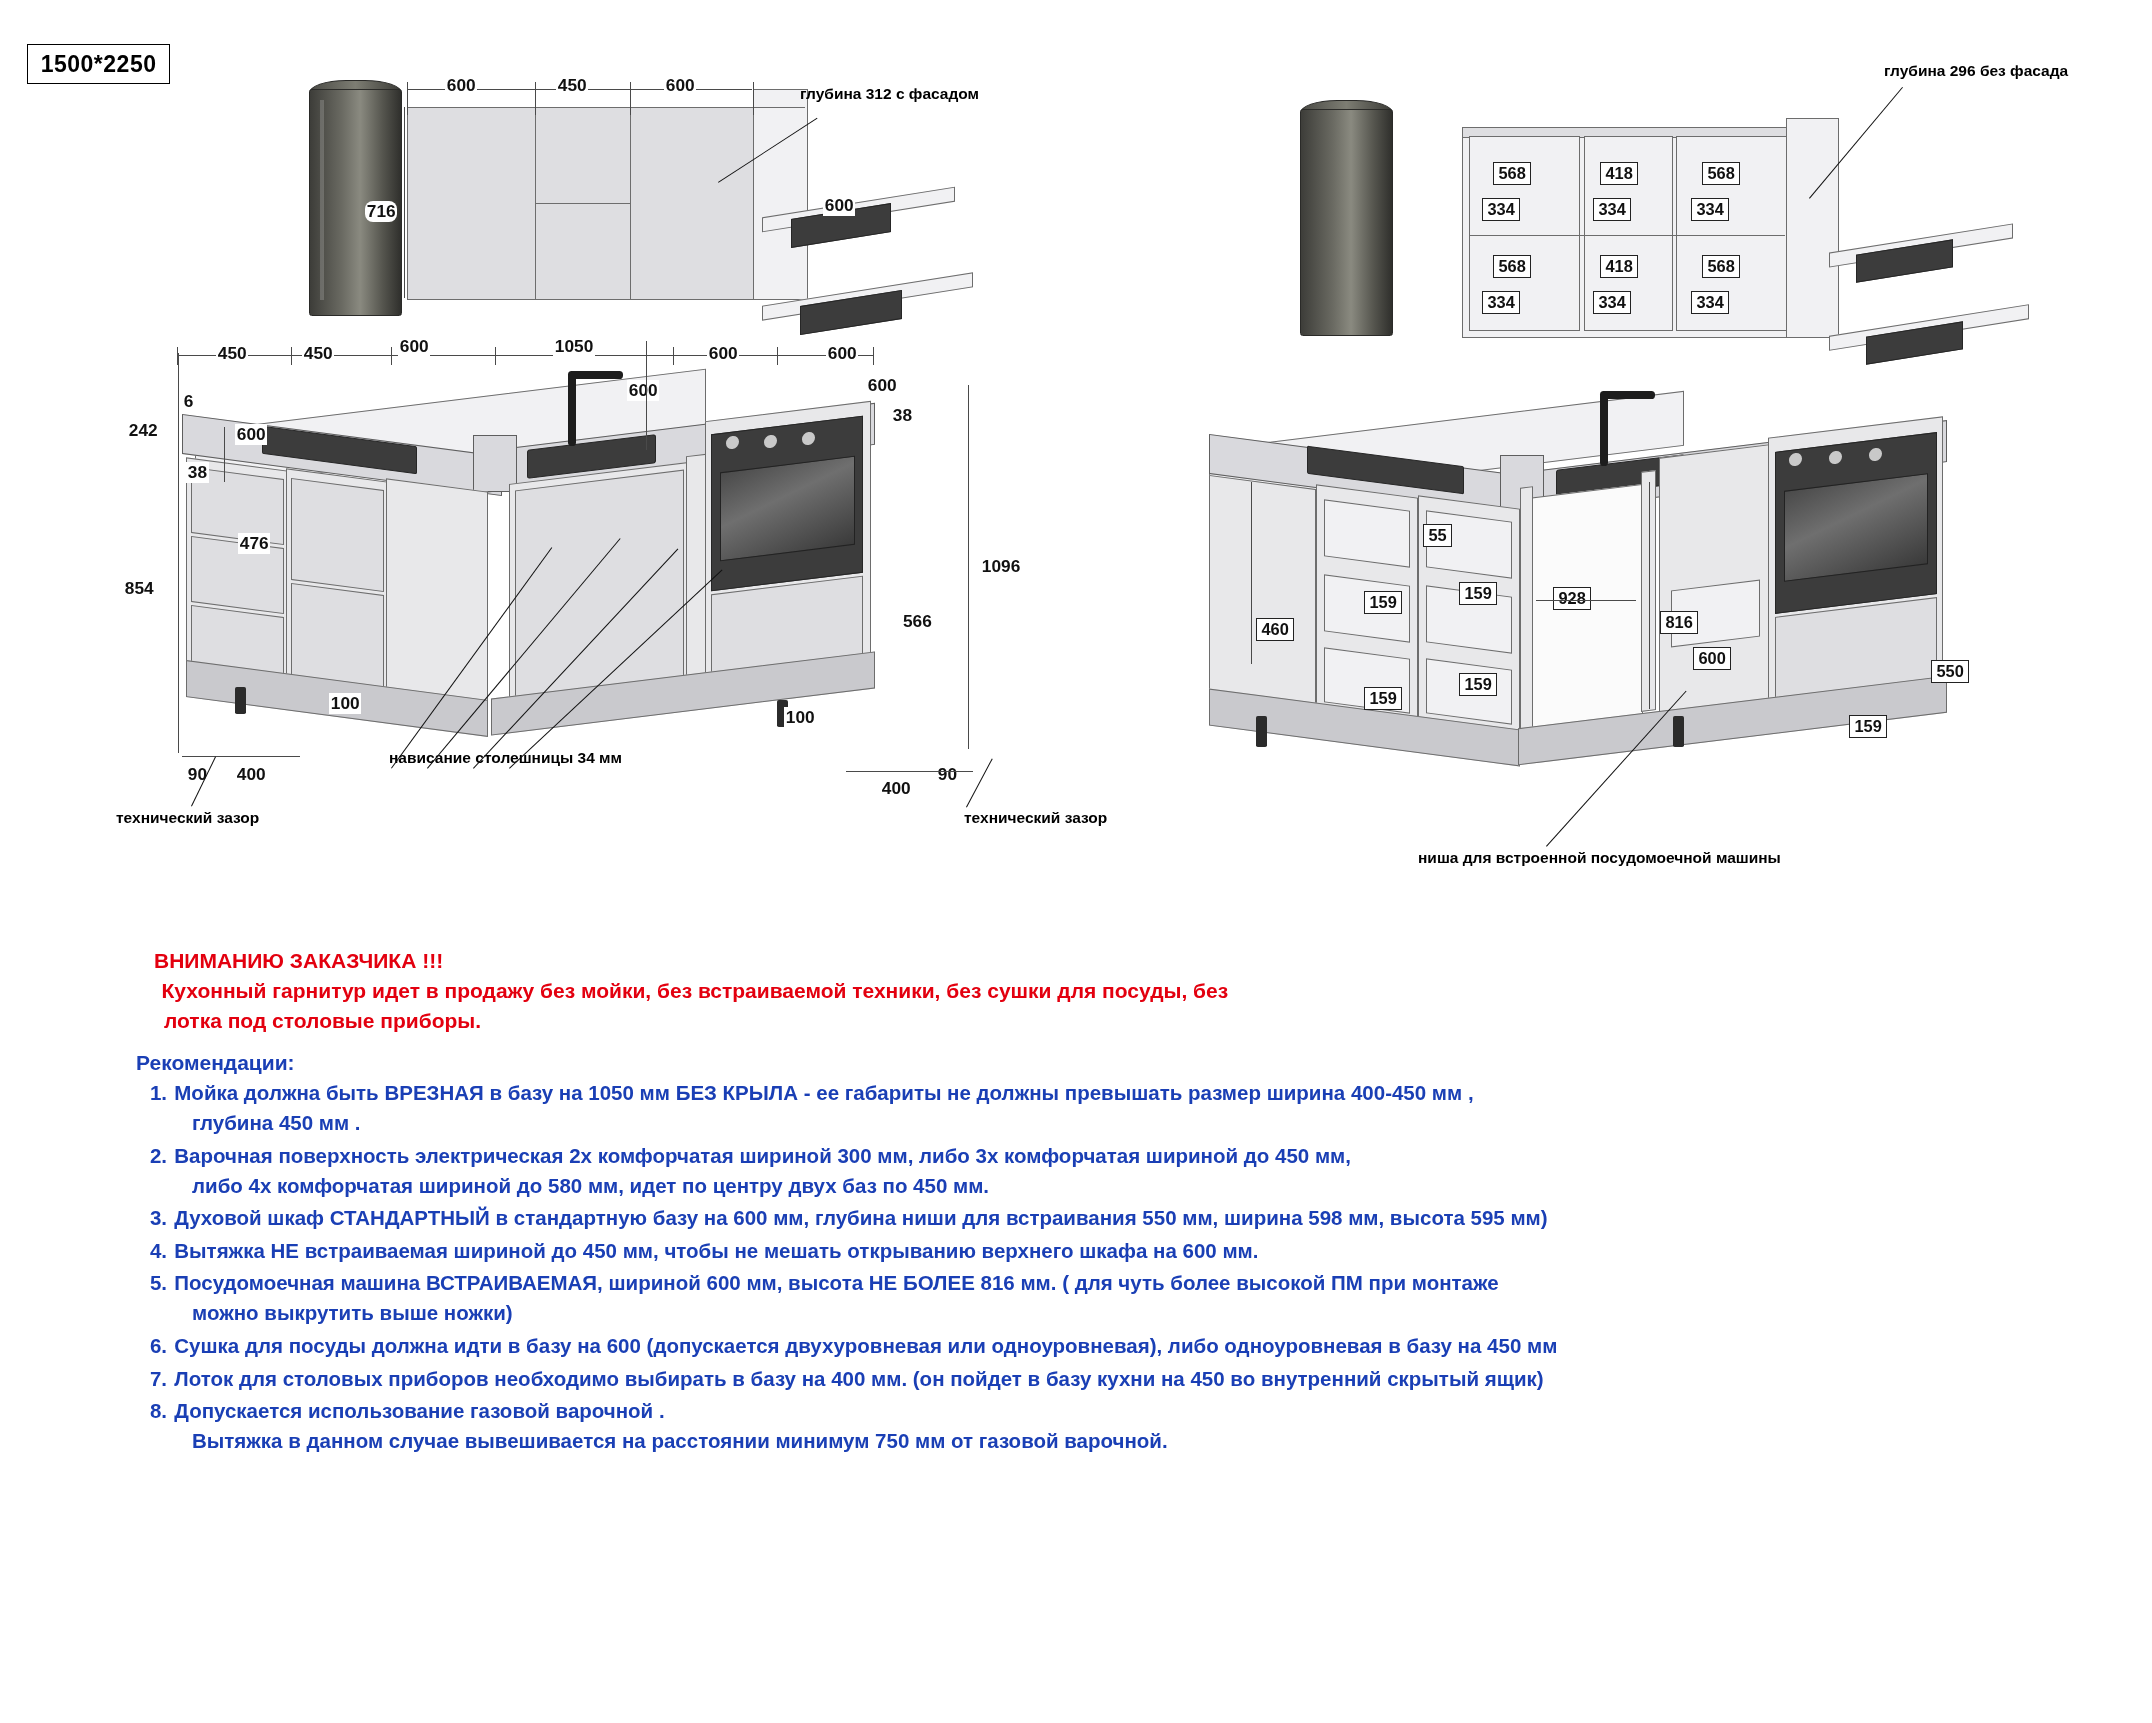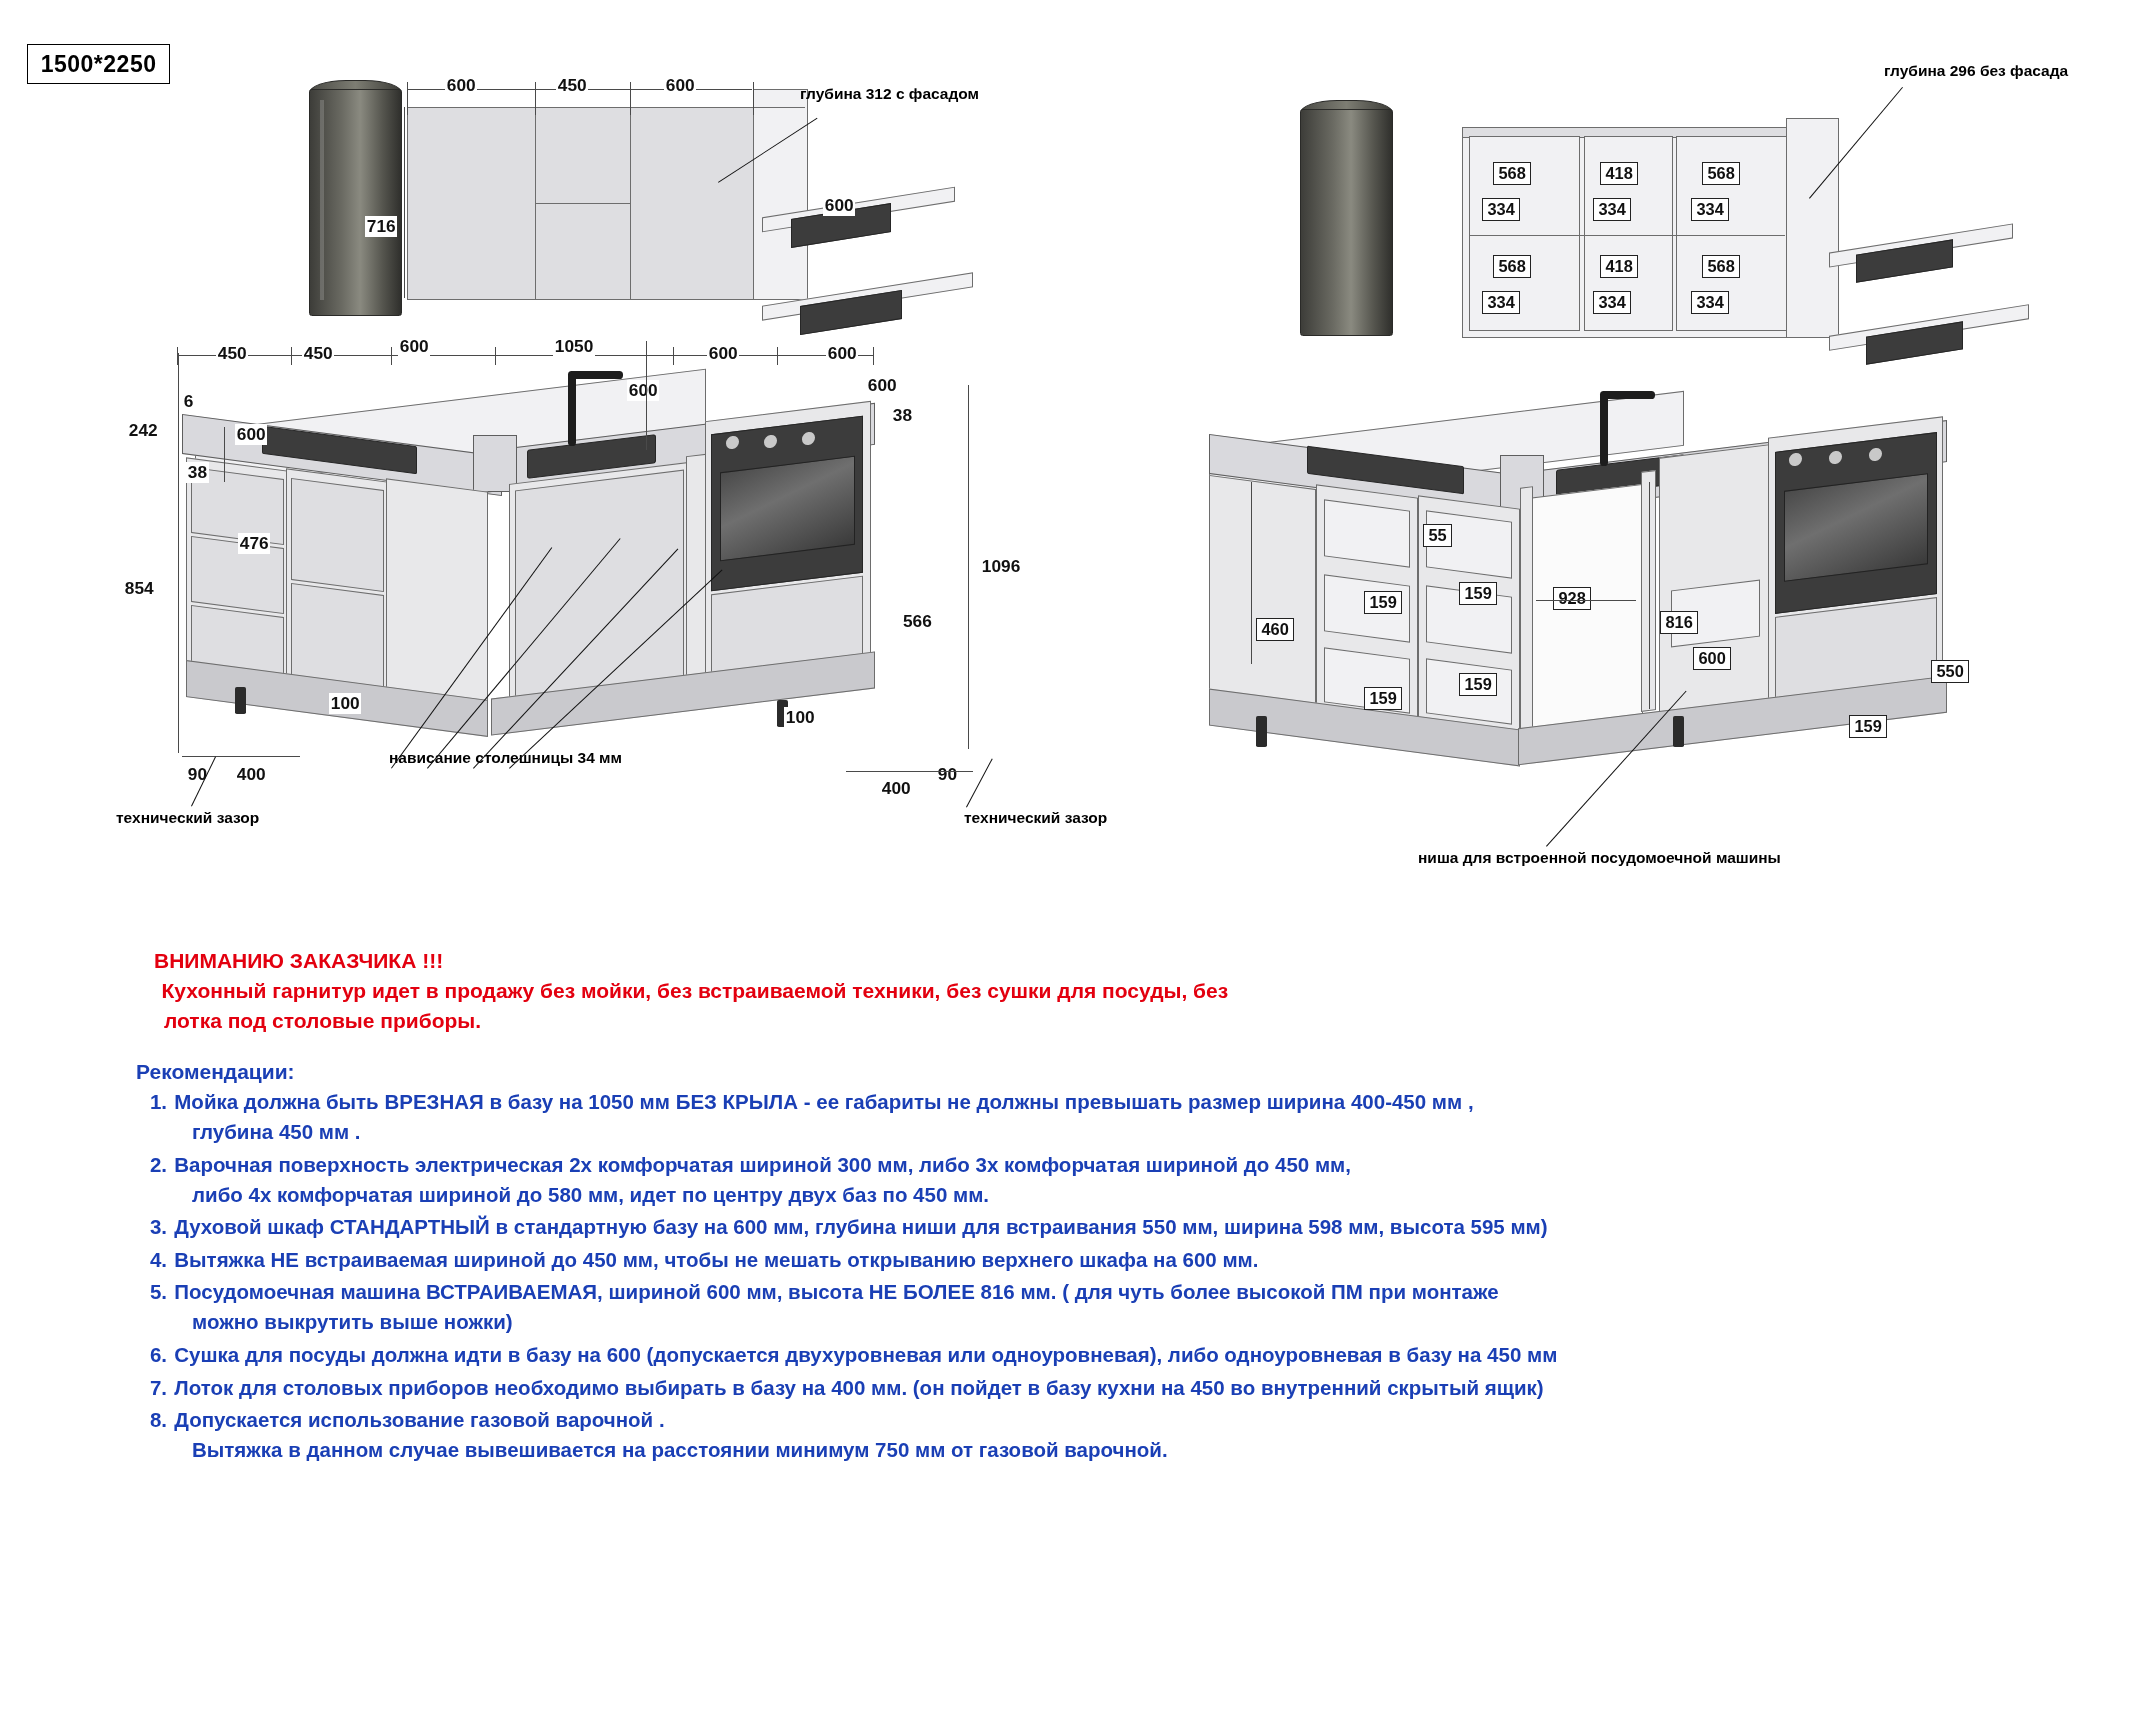--- a/index.html
+++ b/index.html
@@ -40,21 +40,21 @@
   .counter{position:absolute;background:#d9d9dd;border:0.9px solid #5e5e5e;}
   .dark{position:absolute;background:#3c3c3c;border:0.9px solid #262626;}
   .glass{position:absolute;background:linear-gradient(160deg,#4a4a4a 0%,#6f6f6f 40%,#3a3a3a 100%);border:0.9px solid #222;}
   .hood{position:absolute;background:linear-gradient(90deg,#3d3d39 0%,#6a6a62 35%,#8a8a80 55%,#55554e 80%,#2f2f2c 100%);border:0.9px solid #2a2a28;border-radius:2.7px;}
   .hoodTop{position:absolute;background:linear-gradient(90deg,#4a4a45 0%,#7d7d73 50%,#3a3a36 100%);border:0.9px solid #2a2a28;border-radius:50%/16.4px;}
 
   
   #notes{position:absolute;left:136px;top:946px;width:1937px;}
   .attn{color:#e3000f;font-weight:bold;font-size:21px;line-height:1.42;}
   .attn .t{margin-left:18px;}
-  .rec-title{color:#1a3fb5;font-weight:bold;font-size:21px;margin-top:25px;}
+  .rec-title{color:#1a3fb5;font-weight:bold;font-size:21px;margin-top:16px;}
   .rec{color:#1a3fb5;font-weight:bold;font-size:20.5px;line-height:1.46;}
   .rec .num{display:inline-block;width:31px;text-align:right;margin-right:7.3px;}
   .rec .sub{display:block;margin-left:56px;}
   .rec-row{margin-top:2.7px;}
 </style>
 </head>
 <body>
 
 <div class="sheet">
 
@@ -81,21 +81,21 @@
   <div class="hline" style="left:407px;top:89px;width:345px;"></div>
   <div class="vline" style="left:407px;top:82px;height:33px;"></div>
   <div class="vline" style="left:535px;top:82px;height:33px;"></div>
   <div class="vline" style="left:630px;top:82px;height:33px;"></div>
   <div class="vline" style="left:753px;top:82px;height:33px;"></div>
   <div class="dim" style="left:445px;top:75px;">600</div>
   <div class="dim" style="left:556px;top:75px;">450</div>
   <div class="dim" style="left:664px;top:75px;">600</div>
 
   <div class="dim" style="left:823px;top:195px;">600</div>
-  <div class="dim" style="left:365px;top:216px;">716</div>
+  <div class="dim" style="left:365px;top:201px;border-radius:8px;">716</div>
   <div class="vline" style="left:404px;top:107px;height:191px;"></div>
 
   <div class="lbl" style="left:800px;top:85px;">глубина 312 с фасадом</div>
   <div class="leader" style="left:718px;top:182px;width:118px;transform:rotate(-33deg);"></div>
 
   <div class="panelLt" style="left:195px;top:400px;width:509px;height:55px;transform:skewY(-7deg);"></div>
 
   <div class="counter" style="left:182px;top:435px;width:318px;height:38px;transform:skewY(7.5deg);"></div>
   <div class="counter" style="left:482px;top:427px;width:391px;height:40px;transform:skewY(-7deg);"></div>
   <div class="counter" style="left:473px;top:435px;width:42px;height:55px;"></div>

